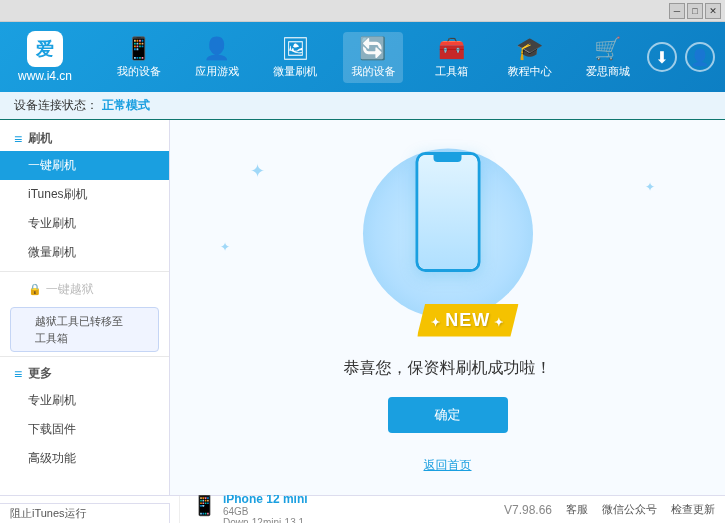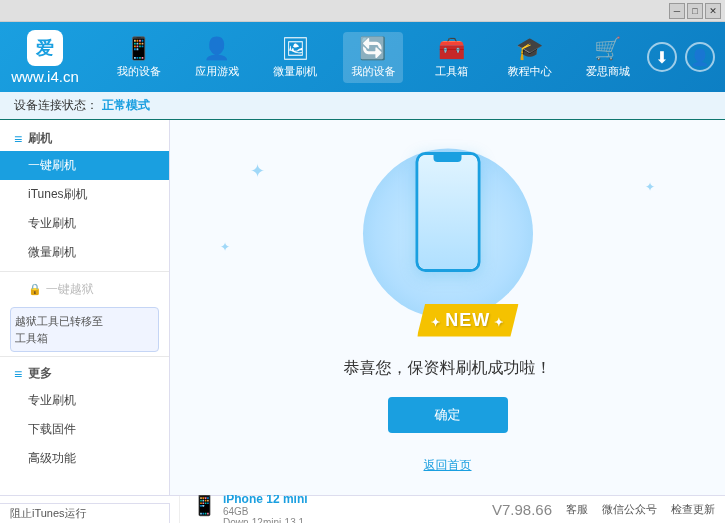--- a/index.html
+++ b/index.html
@@ -39,21 +39,21 @@
       margin-right: 20px;
       min-width: 70px;
     }
     .logo-icon {
       width: 36px; height: 36px;
       background: #fff;
       border-radius: 8px;
       display: flex; align-items: center; justify-content: center;
       font-size: 18px; font-weight: bold; color: #1a9fe0;
     }
-    .logo-text { color: #fff; font-size: 15px; margin-top: 2px; }
+    .logo-text { color: #fff; font-size: 12px; margin-top: 2px; }
 
     .nav-items {
       display: flex; flex: 1; justify-content: space-around; align-items: center;
     }
     .nav-item {
       display: flex; flex-direction: column; align-items: center;
       color: #fff; cursor: pointer; padding: 4px 8px;
       border-radius: 4px;
       min-width: 60px;
     }
@@ -122,21 +122,21 @@
       font-size: 12px; color: #bbb; cursor: default;
       display: flex; align-items: center; gap: 4px;
     }
     .lock-icon { font-size: 11px; color: #bbb; }
 
     .sidebar-notice {
       margin: 4px 10px;
       background: #f0f4ff;
       border: 1px solid #c5d5f5;
       border-radius: 4px;
-      padding: 5px 4px;
+      padding: 5px 24px;
       font-size: 11px; color: #555;
       line-height: 1.5;
     }
 
     
     .content {
       flex: 1;
       background: #f7fbff;
       display: flex; flex-direction: column; align-items: center; justify-content: center;
       position: relative;
@@ -254,21 +254,21 @@
       flex: 1;
     }
     .device-icon { font-size: 20px; color: #555; margin-top: 1px; }
     .device-details { display: flex; flex-direction: column; }
     .device-name { color: #1a9fe0; font-size: 12px; font-weight: bold; }
     .device-sub { font-size: 10px; color: #888; }
 
     .bottom-right {
       margin-left: auto; display: flex; align-items: center; gap: 14px;
     }
-    .version-text { font-size: 15px; color: #888; text-align: right; }
+    .version-text { font-size: 12px; color: #888; text-align: right; }
     .bottom-link { font-size: 11px; color: #555; cursor: pointer; }
 
     .sparkle {
       position: absolute;
       color: #a0d8f8;
       font-size: 18px;
     }
   </style>
 </head>
 <body>

